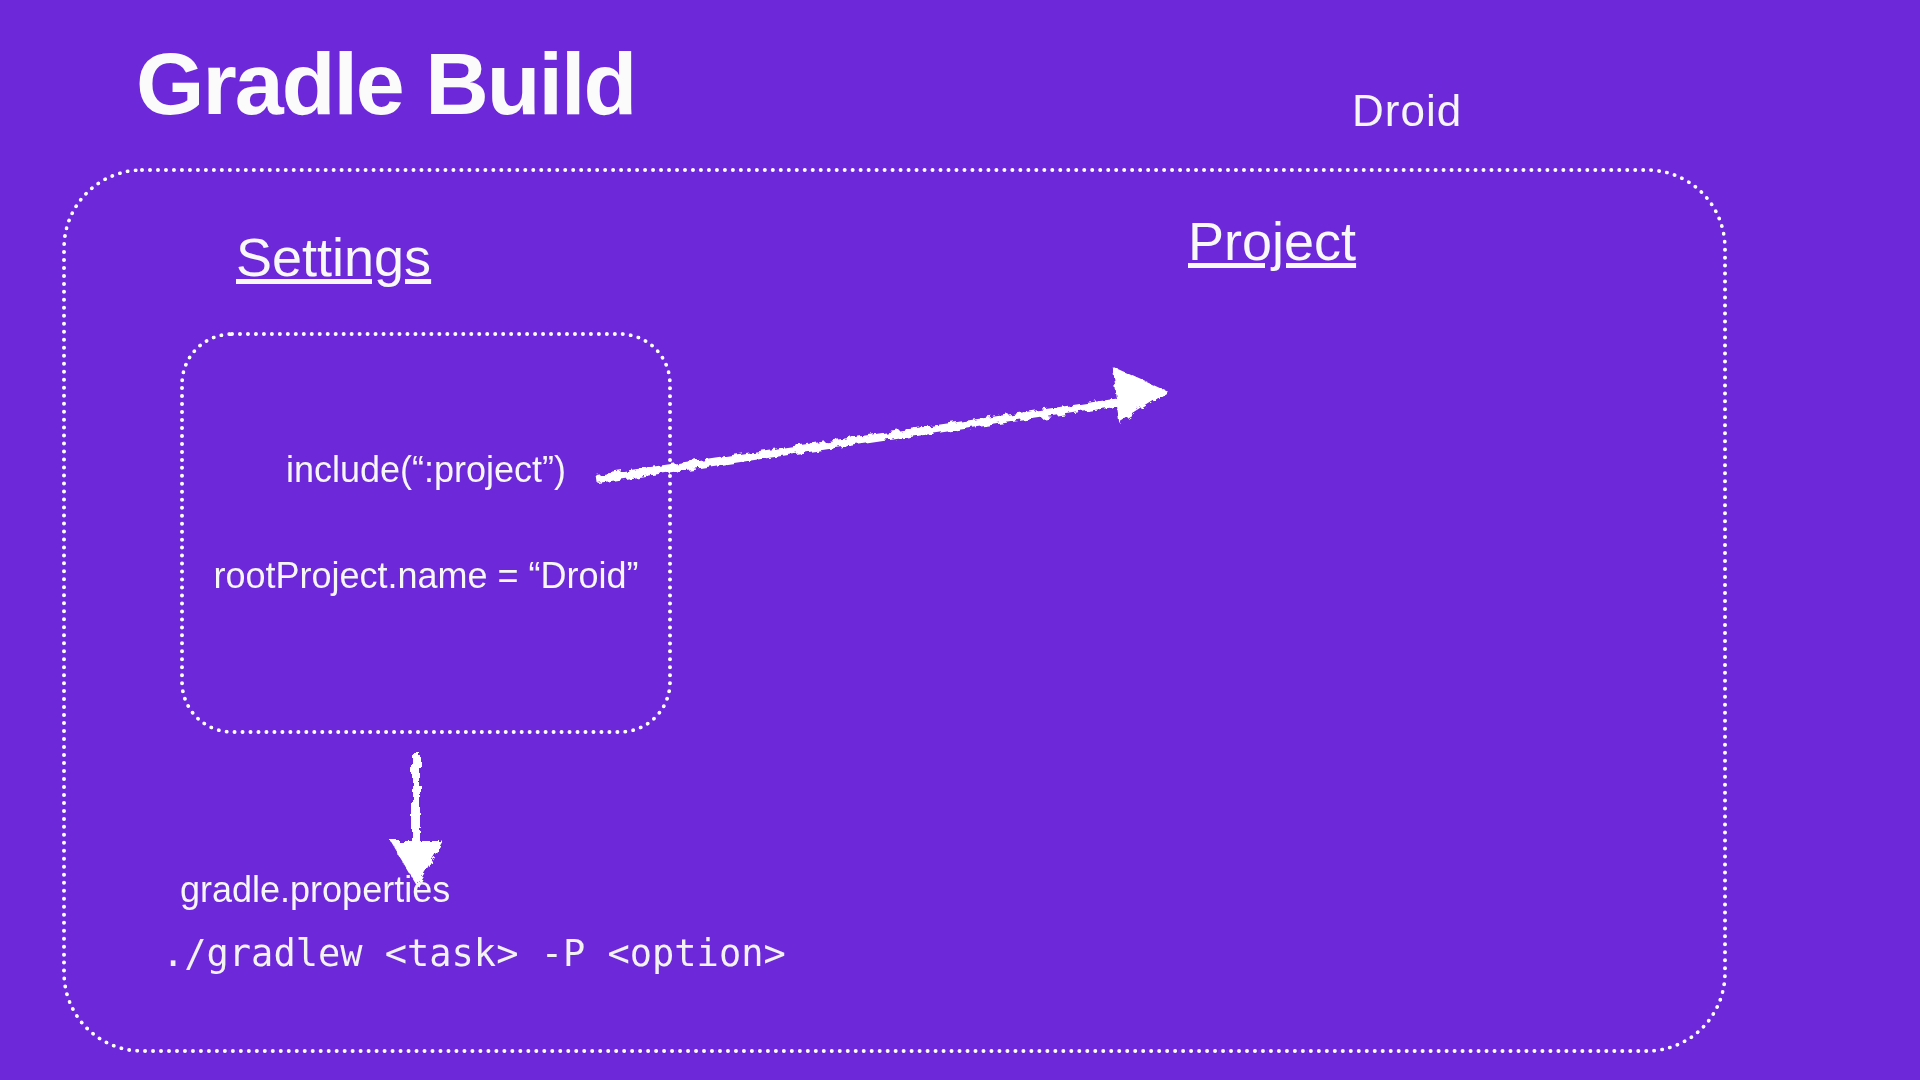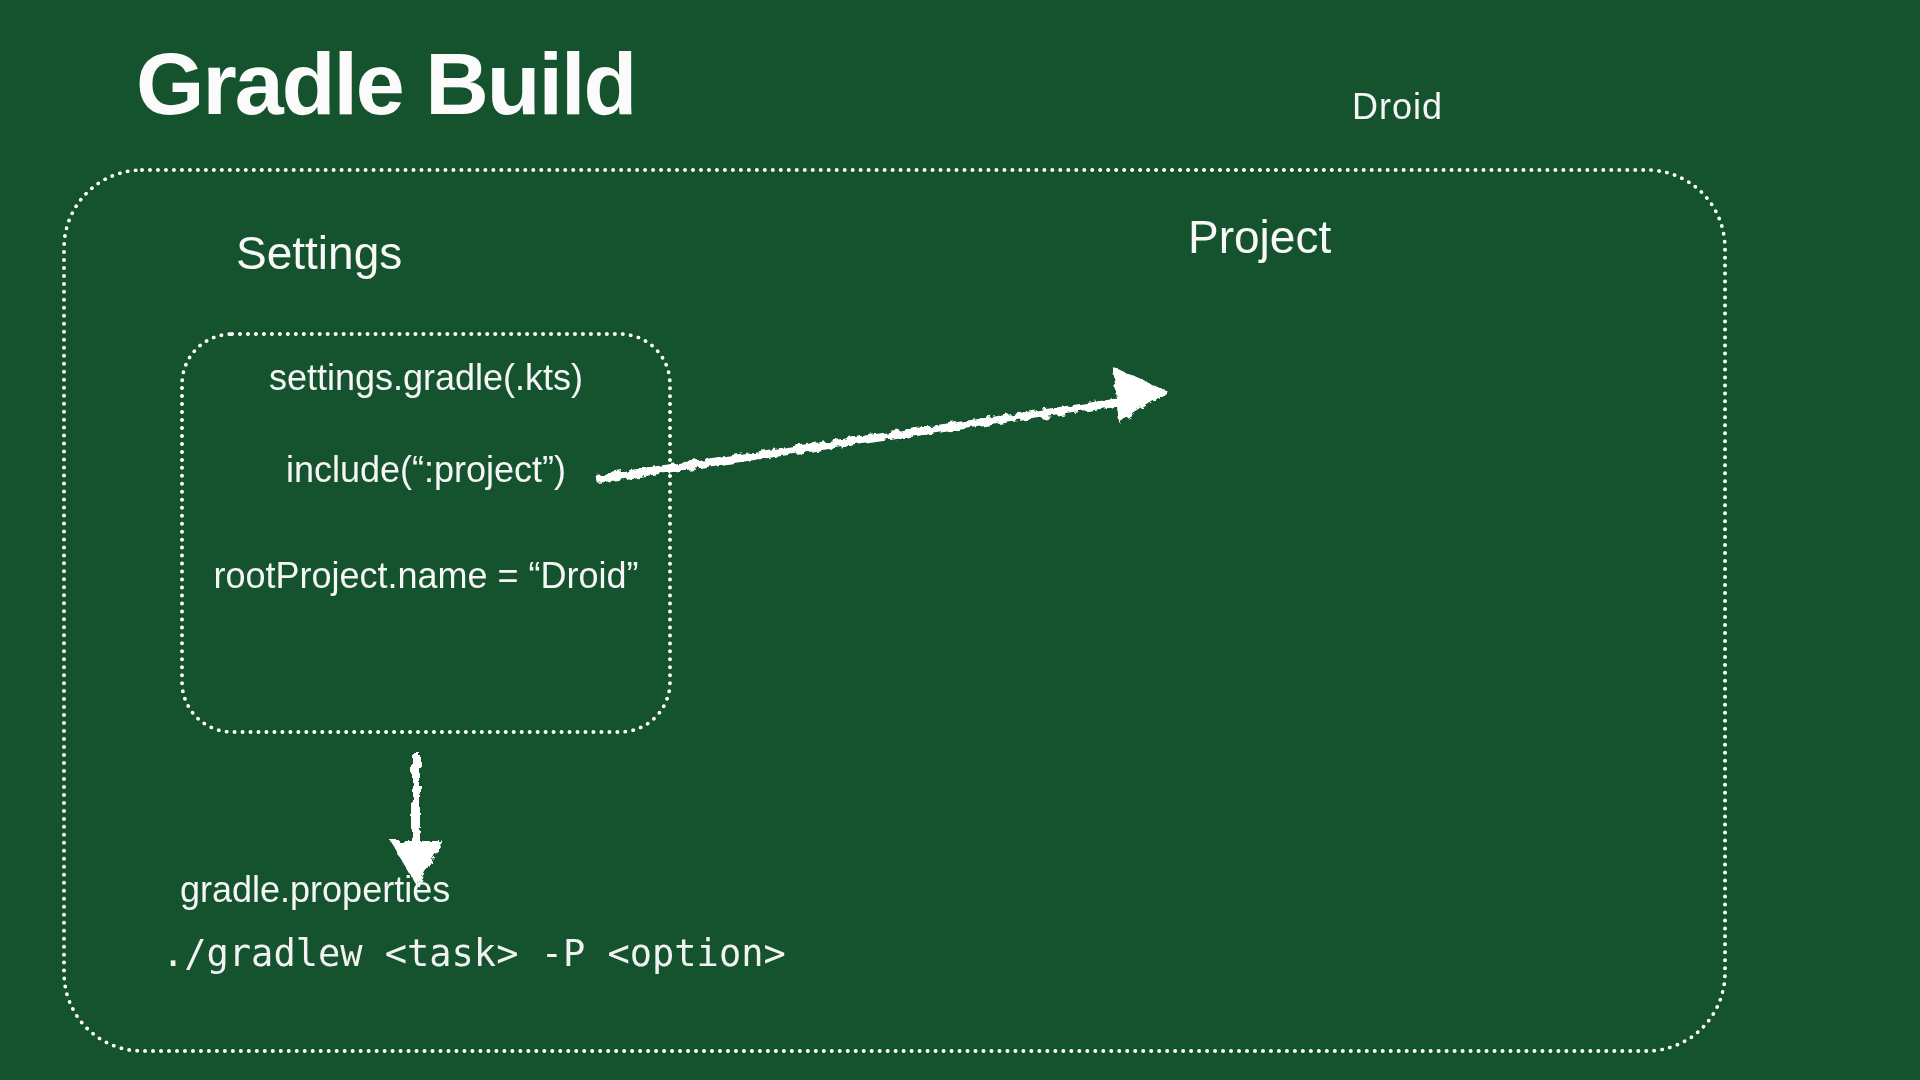--- a/index.html
+++ b/index.html
@@ -1,59 +1,60 @@
 <!DOCTYPE html>
 <html><head>
 <meta charset="utf-8">
 <style>
   html, body { margin: 0; padding: 0; background: #000; }
   .slide {
     position: relative;
     width: 1920px;
     height: 1080px;
-    background: #14532d;
+    background: #6d28d9;
     overflow: hidden;
     font-family: "Liberation Sans", "DejaVu Sans", sans-serif;
     color: #ffffff;
   }
   .slide-title {
     position: absolute;
     left: 136px;
     top: 36px;
     margin: 0;
     font-size: 88px;
     font-weight: 600;
     letter-spacing: -2px;
     color: #fbfbfb;
     line-height: 1.1;
   }
   .droid-label {
     position: absolute;
     left: 1352px;
     top: 86px;
-    font-size: 36px;
+    font-size: 44px;
     font-weight: 400;
     letter-spacing: 1px;
     color: #f5f5f5;
   }
   .outer-box {
     position: absolute;
     left: 62px;
     top: 168px;
     width: 1665px;
     height: 885px;
     border: 4px dotted #ffffff;
     border-radius: 80px;
     box-sizing: border-box;
   }
   .group-label {
     position: absolute;
-    font-size: 46px;
+    font-size: 54px;
     font-weight: 400;
     color: #f8f8f8;
+    text-decoration: underline;
   }
   .settings-label { left: 236px; top: 226px; }
   .project-label  { left: 1188px; top: 210px; }
   .inner-box {
     position: absolute;
     border: 4px dotted #ffffff;
     border-radius: 52px;
     box-sizing: border-box;
   }
   .settings-box { left: 180px; top: 332px; width: 492px; height: 402px; }
@@ -108,21 +109,20 @@
   <h1 class="slide-title">Gradle Build</h1>
 
   <div class="droid-label">Droid</div>
 
   <div class="outer-box"></div>
 
   <div class="group-label settings-label">Settings</div>
   <div class="group-label project-label">Project</div>
 
   <div class="inner-box settings-box">
-    <div class="box-line line-0">settings.gradle(.kts)</div>
     <div class="box-line line-1">include(“:project”)</div>
     <div class="box-line line-2">rootProject.name = “Droid”</div>
   </div>
 
 
   <svg class="arrows-overlay" viewBox="0 0 1920 1080" xmlns="http://www.w3.org/2000/svg" aria-hidden="true">
     <defs>
       <filter id="chalk" x="-10%" y="-10%" width="120%" height="120%">
         <feTurbulence type="fractalNoise" baseFrequency="0.12" numOctaves="3" seed="7" result="n"></feTurbulence>
         <feDisplacementMap in="SourceGraphic" in2="n" scale="7"></feDisplacementMap>

